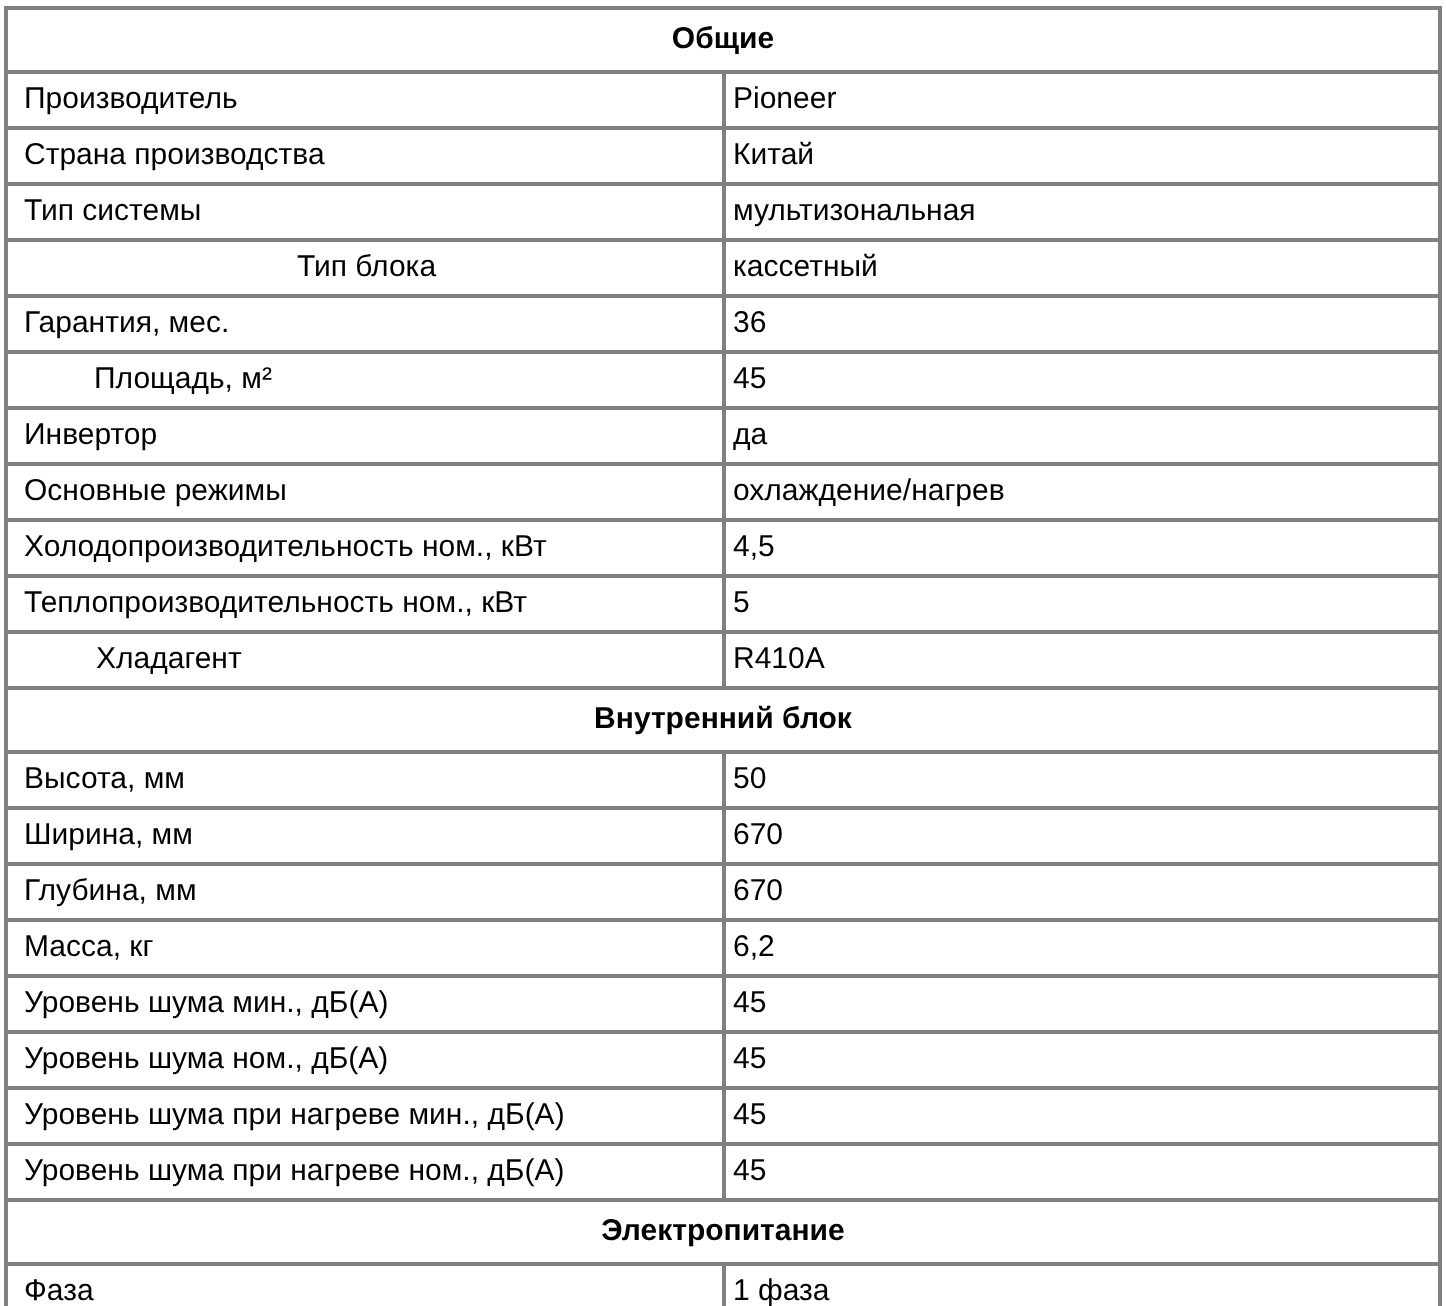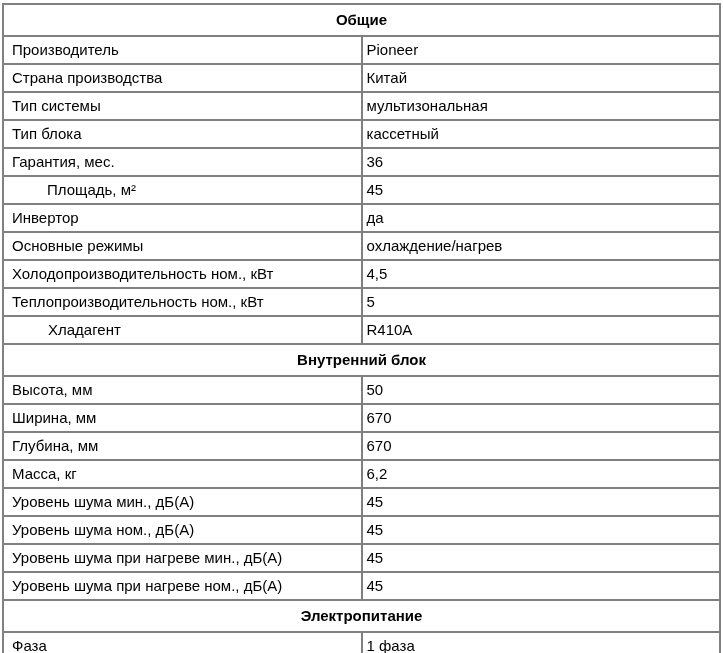--- a/index.html
+++ b/index.html
@@ -64,21 +64,21 @@
         </tr>
         <tr>
           <td class="label-cell" style="border-color: rgb(128, 128, 128);">Страна производства</td>
           <td class="value-cell" style="border-color: rgb(128, 128, 128);">Китай</td>
         </tr>
         <tr>
           <td class="label-cell" style="border-color: rgb(128, 128, 128);">Тип системы</td>
           <td class="value-cell" style="border-color: rgb(128, 128, 128);">мультизональная</td>
         </tr>
         <tr>
-          <td class="label-cell" style="border-color: rgb(128, 128, 128);">Тип блока</td>
+          <td class="label-cell" style="border-color: rgb(128, 128, 128); text-align: center;">Тип блока</td>
           <td class="value-cell" style="border-color: rgb(128, 128, 128);">кассетный</td>
         </tr>
         <tr>
           <td class="label-cell" style="border-color: rgb(128, 128, 128);">Гарантия, мес.</td>
           <td class="value-cell" style="border-color: rgb(128, 128, 128);">36</td>
         </tr>
         <tr>
           <td class="label-cell" style="border-color: rgb(128, 128, 128); padding-left: 43px;">Площадь, м²</td>
           <td class="value-cell" style="border-color: rgb(128, 128, 128);">45</td>
         </tr>

